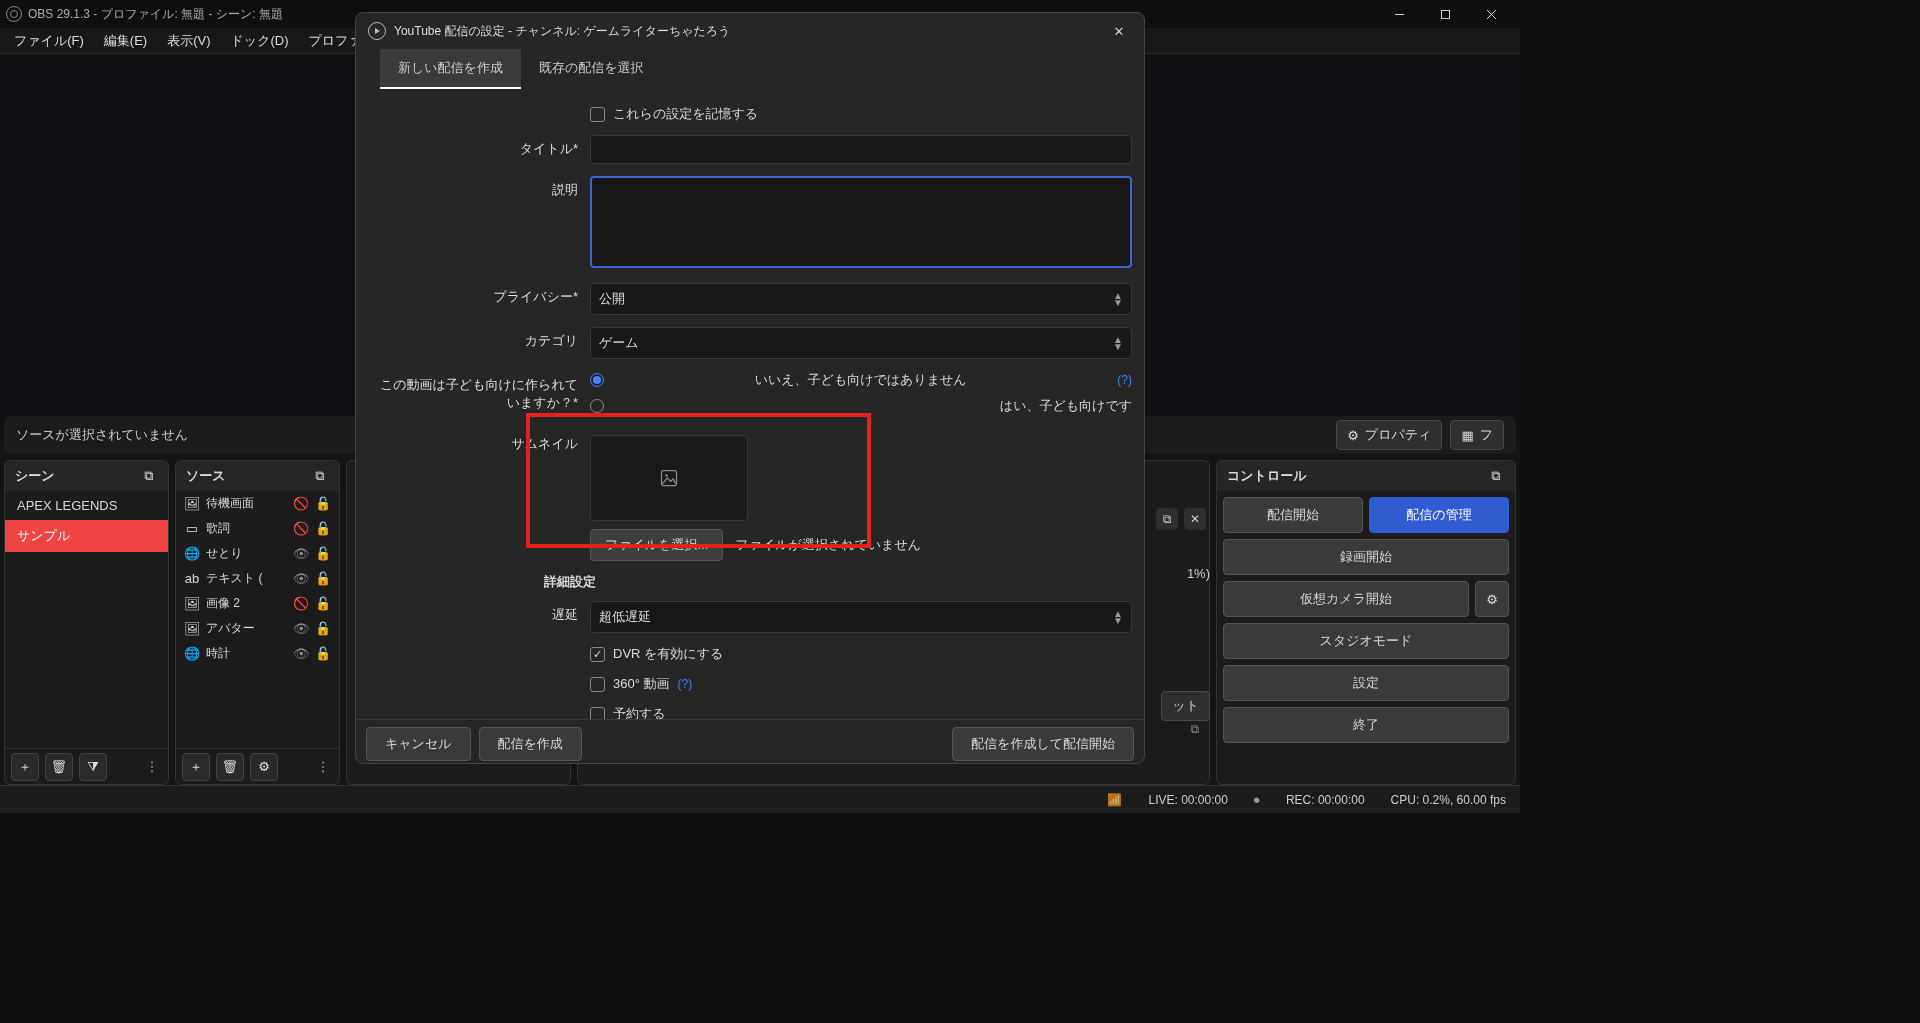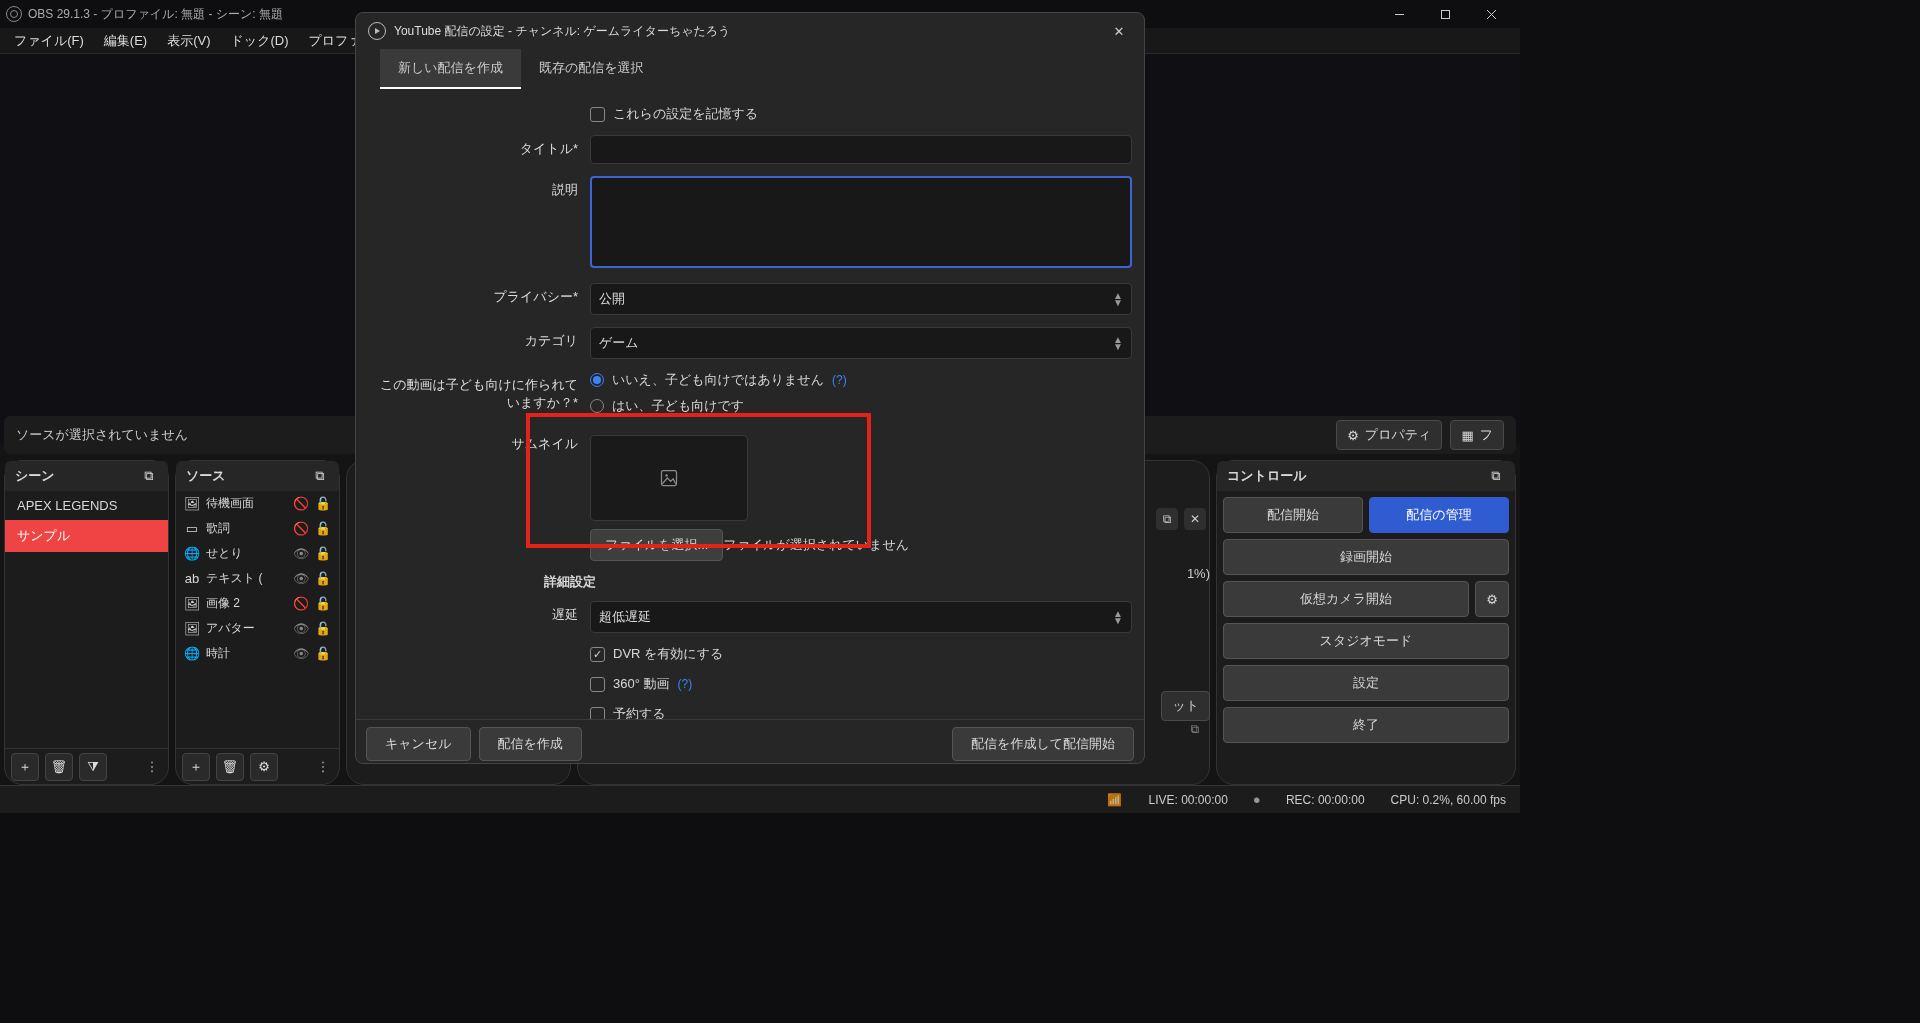--- a/index.html
+++ b/index.html
@@ -17,21 +17,21 @@
 
 .menubar { height:26px; background:#181818; display:flex; align-items:center; padding:0 4px; border-bottom:1px solid #2a2a2a; }
 .menubar .menuitem { padding:4px 10px; font-size:13px; color:#ddd; }
 
 
 .main { position:absolute; top:54px; left:0; right:0; bottom:28px; background:#141414; }
 .preview-area { position:absolute; top:0; left:0; right:0; height:390px; background:#0f0f14; }
 
 
 .docks { position:absolute; left:0; right:0; bottom:0; height:325px; display:flex; gap:6px; padding:0 4px; }
-.dock { background:#1c1c1c; border-radius:18px; display:flex; flex-direction:column; border:1px solid #333; }
+.dock { background:#1c1c1c; border-radius:6px; display:flex; flex-direction:column; border:1px solid #333; }
 .dock-header { height:30px; display:flex; align-items:center; justify-content:space-between; padding:0 10px; background:#262626; border-radius:6px 6px 0 0; }
 .dock-header .dock-title { font-weight:600; font-size:13px; }
 .dock-header .dock-icn { width:18px; height:18px; display:flex; align-items:center; justify-content:center; }
 .dock-body { flex:1; overflow:hidden; }
 .dock-footer { height:36px; display:flex; align-items:center; gap:6px; padding:0 6px; border-top:1px solid #333; }
 .sq-btn { width:28px; height:28px; background:#2a2a2a; border:1px solid #444; border-radius:4px; display:flex; align-items:center; justify-content:center; color:#ddd; }
 .dot-btn { width:20px; height:28px; display:flex; align-items:center; justify-content:center; color:#bbb; }
 
 
 .nosrc { position:absolute; left:4px; right:4px; bottom:331px; height:38px; background:#1c1c1c; border-radius:6px; display:flex; align-items:center; padding:0 12px; gap:8px;justify-content:flex-end; }
@@ -88,28 +88,28 @@
 .frow { display:flex; align-items:flex-start; margin-bottom:12px; }
 .flabel { width:222px; text-align:right; padding-right:12px; padding-top:5px; font-size:13px; color:#ddd; }
 .fctrl { flex:1; }
 .txt-input { width:100%; background:#181818; border:1px solid #3a3a3a; border-radius:4px; padding:6px 8px; color:#ddd; font-size:13px; }
 .txt-area { width:100%; height:92px; background:#181818; border:2px solid #3e65d6; border-radius:4px; padding:6px 8px; color:#ddd; font-size:13px; resize:none; }
 .sel { width:100%; background:#181818; border:1px solid #3a3a3a; border-radius:4px; padding:6px 8px; color:#ddd; font-size:13px; display:flex; align-items:center; }
 .sel .updn { margin-left:auto; color:#999; font-size:10px; line-height:7px; }
 .chk { display:flex; align-items:center; gap:8px; }
 .chk-box { width:15px; height:15px; border:1.5px solid #888; border-radius:3px; display:inline-flex; align-items:center; justify-content:center; }
 .chk-box.checked::after { content:"✓"; color:#ddd; font-size:11px; }
-.rdo { display:flex; align-items:center; gap:8px; margin-bottom:8px; }
+.rdo { display:flex; align-items:center; gap:8px; margin-bottom:8px;justify-content:space-between; }
 .rdo-dot { width:14px; height:14px; border:1.5px solid #888; border-radius:50%; display:inline-block; position:relative; }
 .rdo-dot.on { border-color:#3e82f7; }
 .rdo-dot.on::after { content:""; position:absolute; inset:2px; background:#3e82f7; border-radius:50%; }
 .help-q { color:#3e82f7; font-size:12px; }
 .thumb-box { width:158px; height:86px; background:#1a1a1a; border:1px solid #3a3a3a; border-radius:4px; display:flex; align-items:center; justify-content:center; margin-bottom:8px; }
 .thumb-box svg { width:20px; height:20px; opacity:0.7; }
-.thumb-row { display:flex; align-items:center; gap:0; }
+.thumb-row { display:flex; align-items:center; gap:12px; }
 .btn-sm { background:#3e3e3e; border:1px solid #555; border-radius:4px; padding:6px 14px; font-size:13px; }
 .section-title { font-size:13px; font-weight:600; margin:6px 0 10px 176px; }
 .redbox { position:absolute; border:4px solid #e2231a; pointer-events:none; }
 
 
 .statusbar { position:absolute; left:0; right:0; bottom:0; height:28px; background:#1c1c1c; display:flex; align-items:center; padding:0 14px; gap:26px; color:#ccc; font-size:12px; justify-content:flex-end; border-top:1px solid #333; }
 .statusbar .sicon { opacity:0.7; }
 
 
 .ex-icons { position:absolute; right:314px; top:454px; display:flex; gap:6px; }

